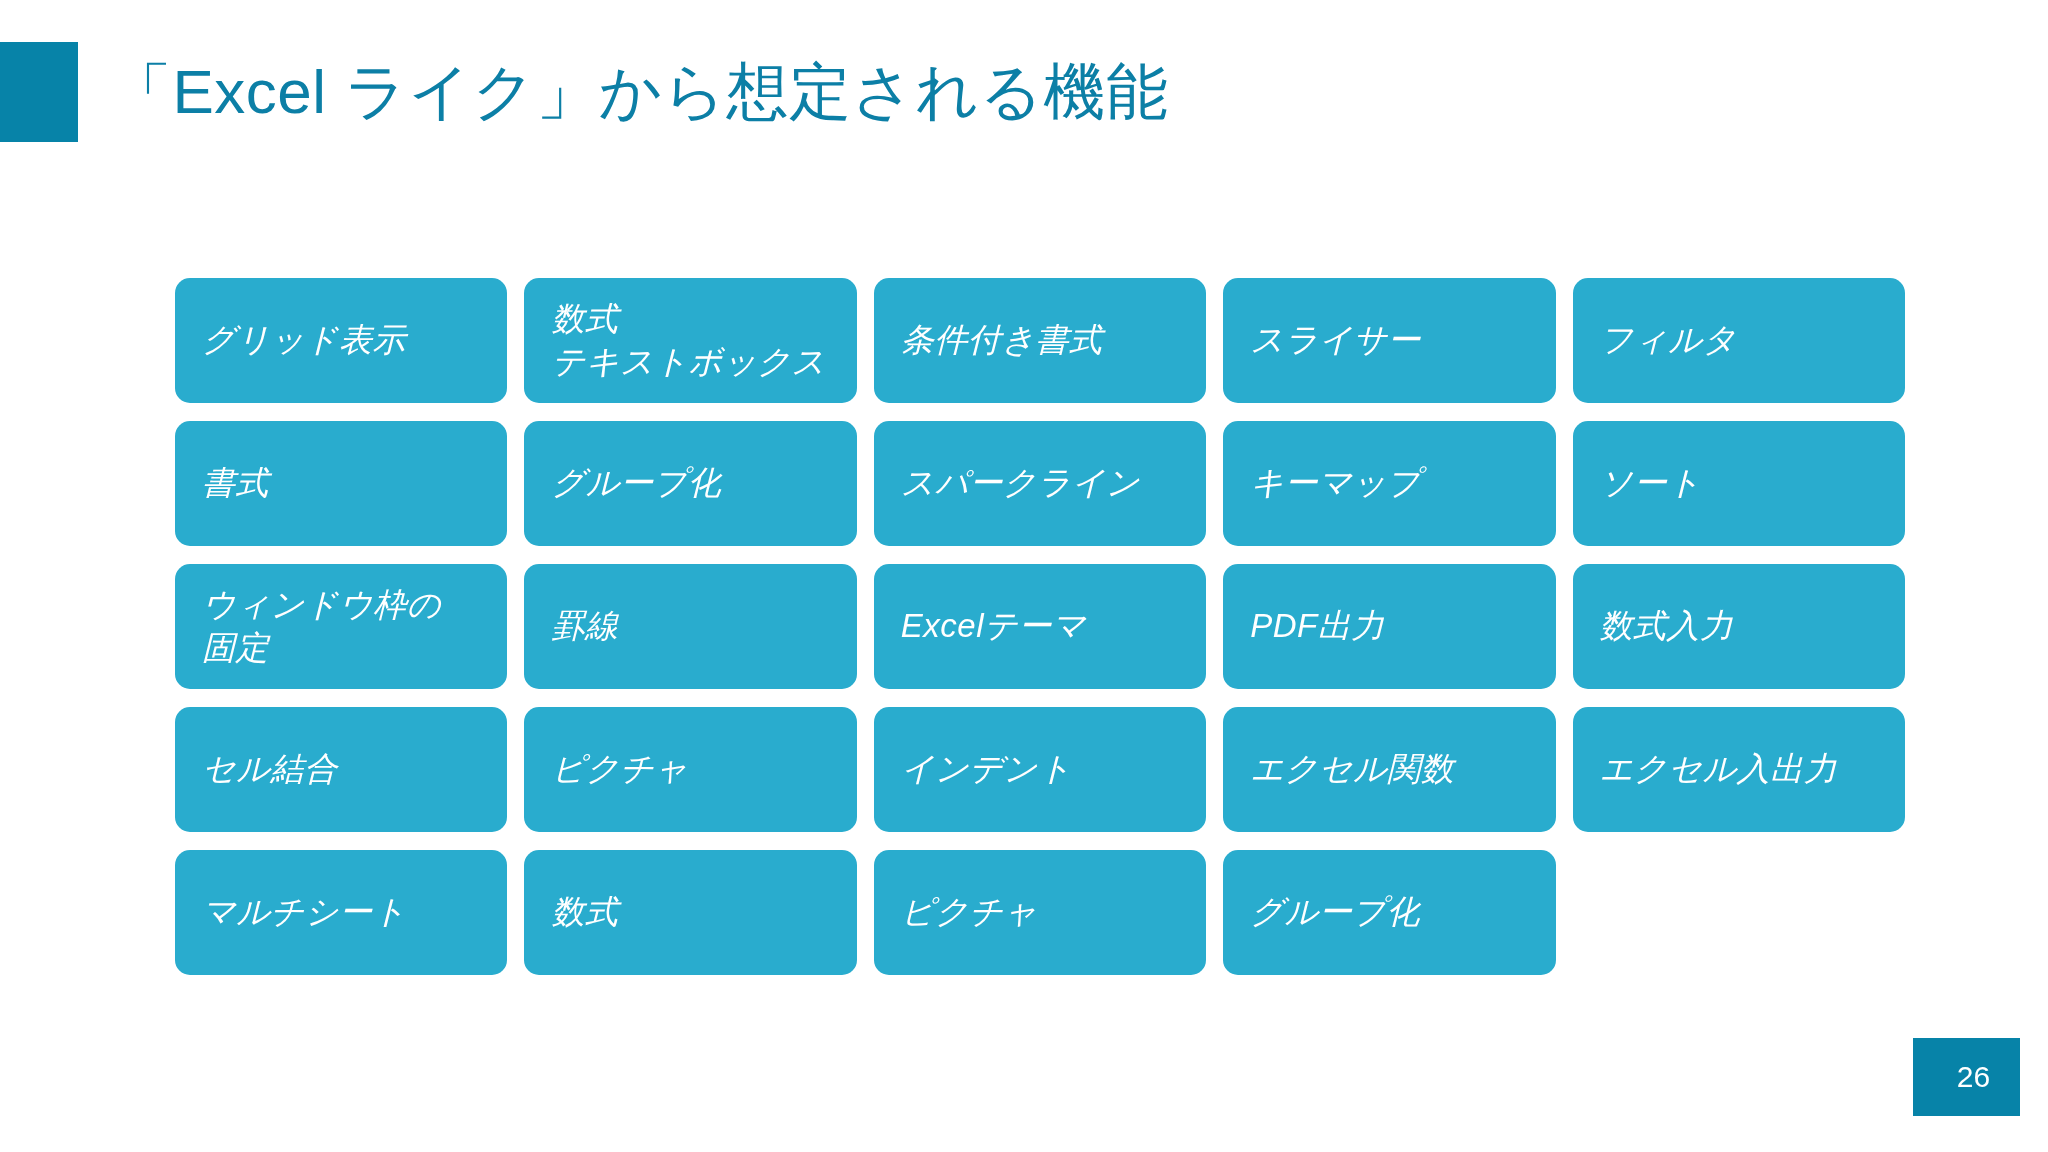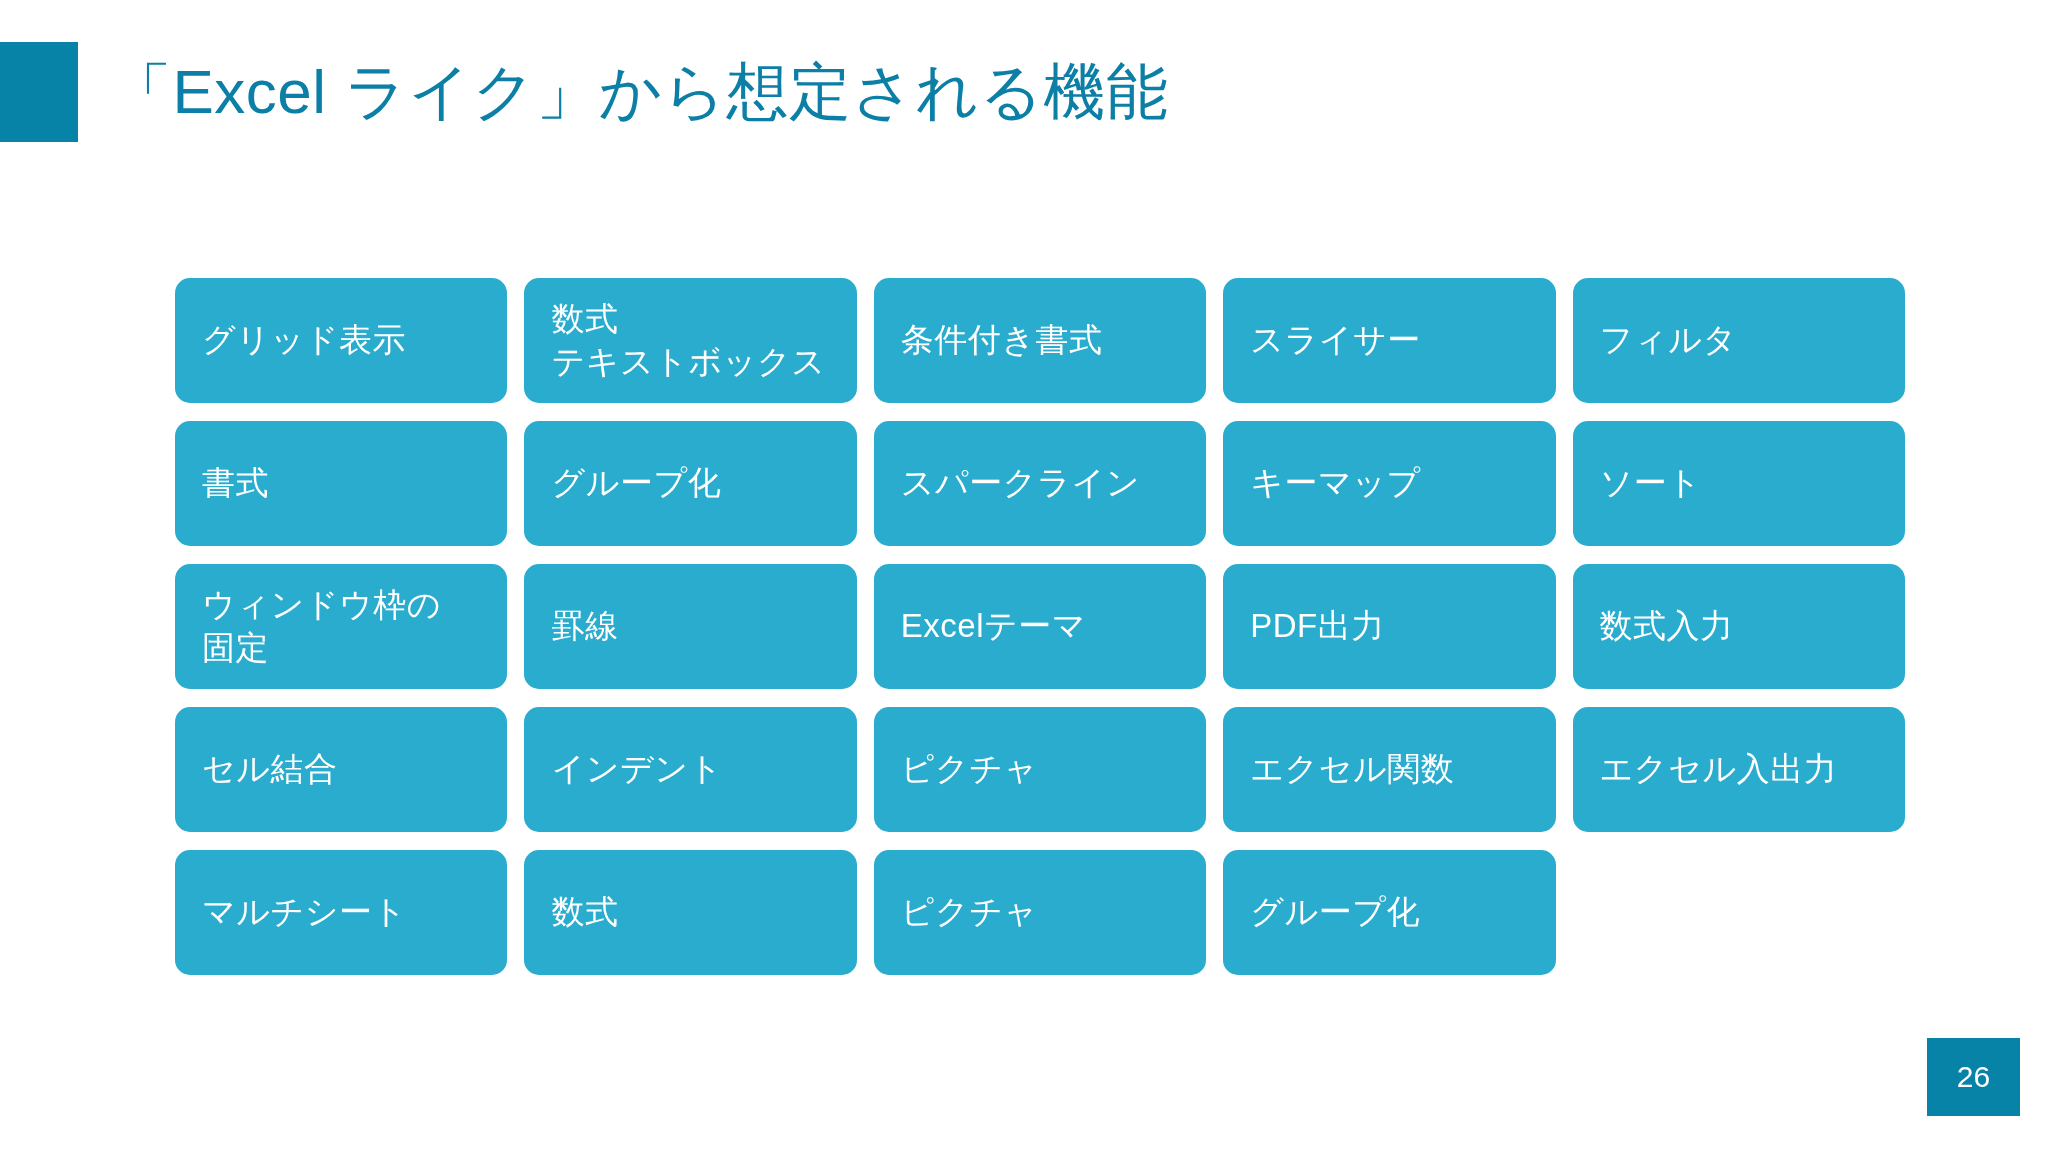--- a/index.html
+++ b/index.html
@@ -53,20 +53,21 @@
   .grid {
     position: absolute;
     left: 175px;
     top: 278px;
     width: 1730px;
     display: grid;
     grid-template-columns: repeat(5, 1fr);
     grid-template-rows: repeat(5, 125px);
     column-gap: 17px;
     row-gap: 18px;
+    font-style: italic;
   }
   .tile {
     background: #29ACCE;
     border-radius: 15px;
     display: flex;
     align-items: center;
     box-sizing: border-box;
     padding: 0 27px;
     overflow: hidden;
   }
@@ -83,20 +84,21 @@
   .page-number {
     position: absolute;
     right: 28px;
     bottom: 0px;
     width: 93px;
     height: 78px;
     background: #0783A8;
     display: flex;
     align-items: center;
     justify-content: center;
+    padding-left: 14px;
   }
   .page-number span {
     color: #ffffff;
     font-size: 30px;
     font-weight: 400;
   }
 </style>
 </head>
 <body>
 
@@ -155,24 +157,24 @@
         <span class="tile-label">PDF出力</span>
       </div>
 
     <div class="tile">
         <span class="tile-label">数式入力</span>
       </div>
     <div class="tile">
         <span class="tile-label">セル結合</span>
       </div>
     <div class="tile">
-        <span class="tile-label">インデント</span>
+        <span class="tile-label">ピクチャ</span>
       </div>
     <div class="tile">
-        <span class="tile-label">ピクチャ</span>
+        <span class="tile-label">インデント</span>
       </div>
     <div class="tile">
         <span class="tile-label">エクセル関数</span>
       </div>
 
     <div class="tile">
         <span class="tile-label">エクセル入出力</span>
       </div>
     <div class="tile">
         <span class="tile-label">マルチシート</span>

